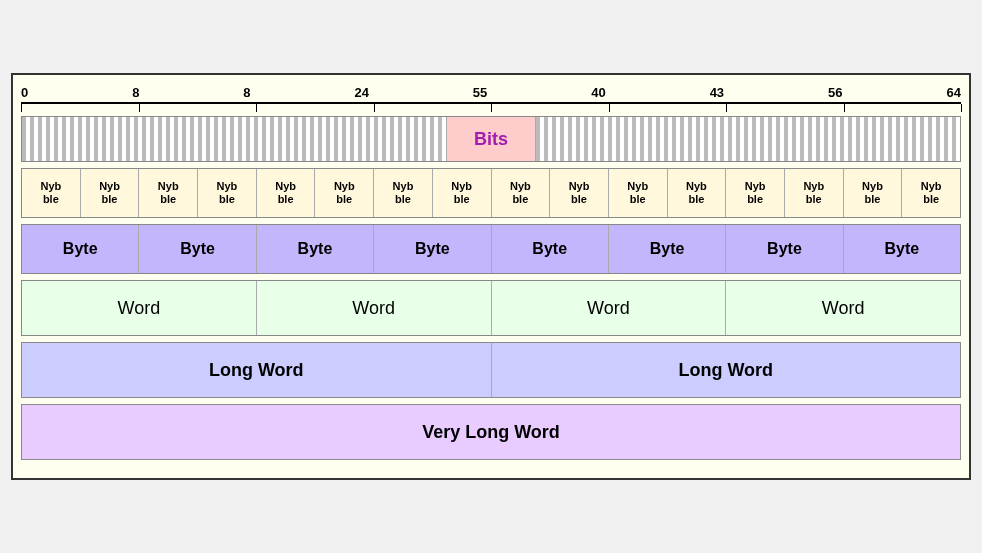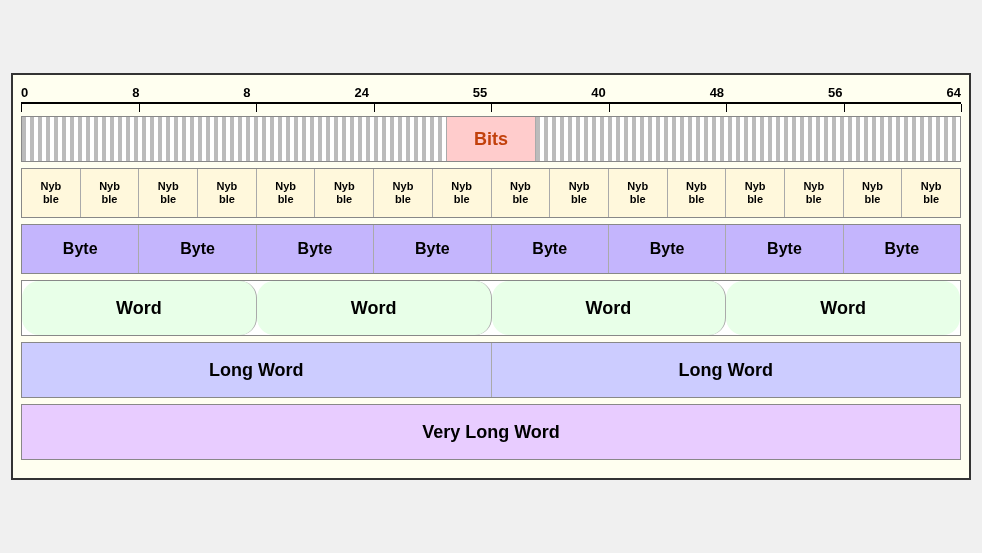--- a/index.html
+++ b/index.html
@@ -49,21 +49,21 @@
       width: 90px;
       flex-shrink: 0;
       background: #ffcccc;
       border-left: 1.5px solid #aaa;
       border-right: 1.5px solid #aaa;
       display: flex;
       align-items: center;
       justify-content: center;
       font-size: 18px;
       font-weight: bold;
-      color: #c2410c;
+      color: #a21caf;
     }
     .bits-stripe-right {
       flex: 1;
       background: repeating-linear-gradient(
         90deg,
         #bbb 0px, #bbb 4px,
         #fff 4px, #fff 8px
       );
     }
 
@@ -115,23 +115,22 @@
       height: 56px;
       background: #fff;
     }
     .word-cell {
       flex: 1;
       border-right: 1.5px solid #aaa;
       display: flex;
       align-items: center;
       justify-content: center;
       font-size: 18px;
-      font-weight: bold;
+      font-weight: normal;
       background: #e8ffe8;
-      border-radius: 17px;
     }
     .word-cell:last-child { border-right: none; }
 
     
     .longword-row {
       display: flex;
       border: 1.5px solid #888;
       height: 56px;
       background: #fff;
     }
@@ -188,21 +187,21 @@
 <div class="diagram-container">
 
   <div class="ruler-area">
     <div class="ruler-numbers">
       <span>0</span>
       <span>8</span>
       <span>8</span>
       <span>24</span>
       <span>55</span>
       <span>40</span>
-      <span>48</span>
+      <span>43</span>
       <span>56</span>
       <span>64</span>
     </div>
     <div class="ruler-bar">
 
       <div class="tick-mark" style="left: 0%"></div>
       <div class="tick-mark" style="left: 12.5%"></div>
       <div class="tick-mark" style="left: 25%"></div>
       <div class="tick-mark" style="left: 37.5%"></div>
       <div class="tick-mark" style="left: 50%"></div>

